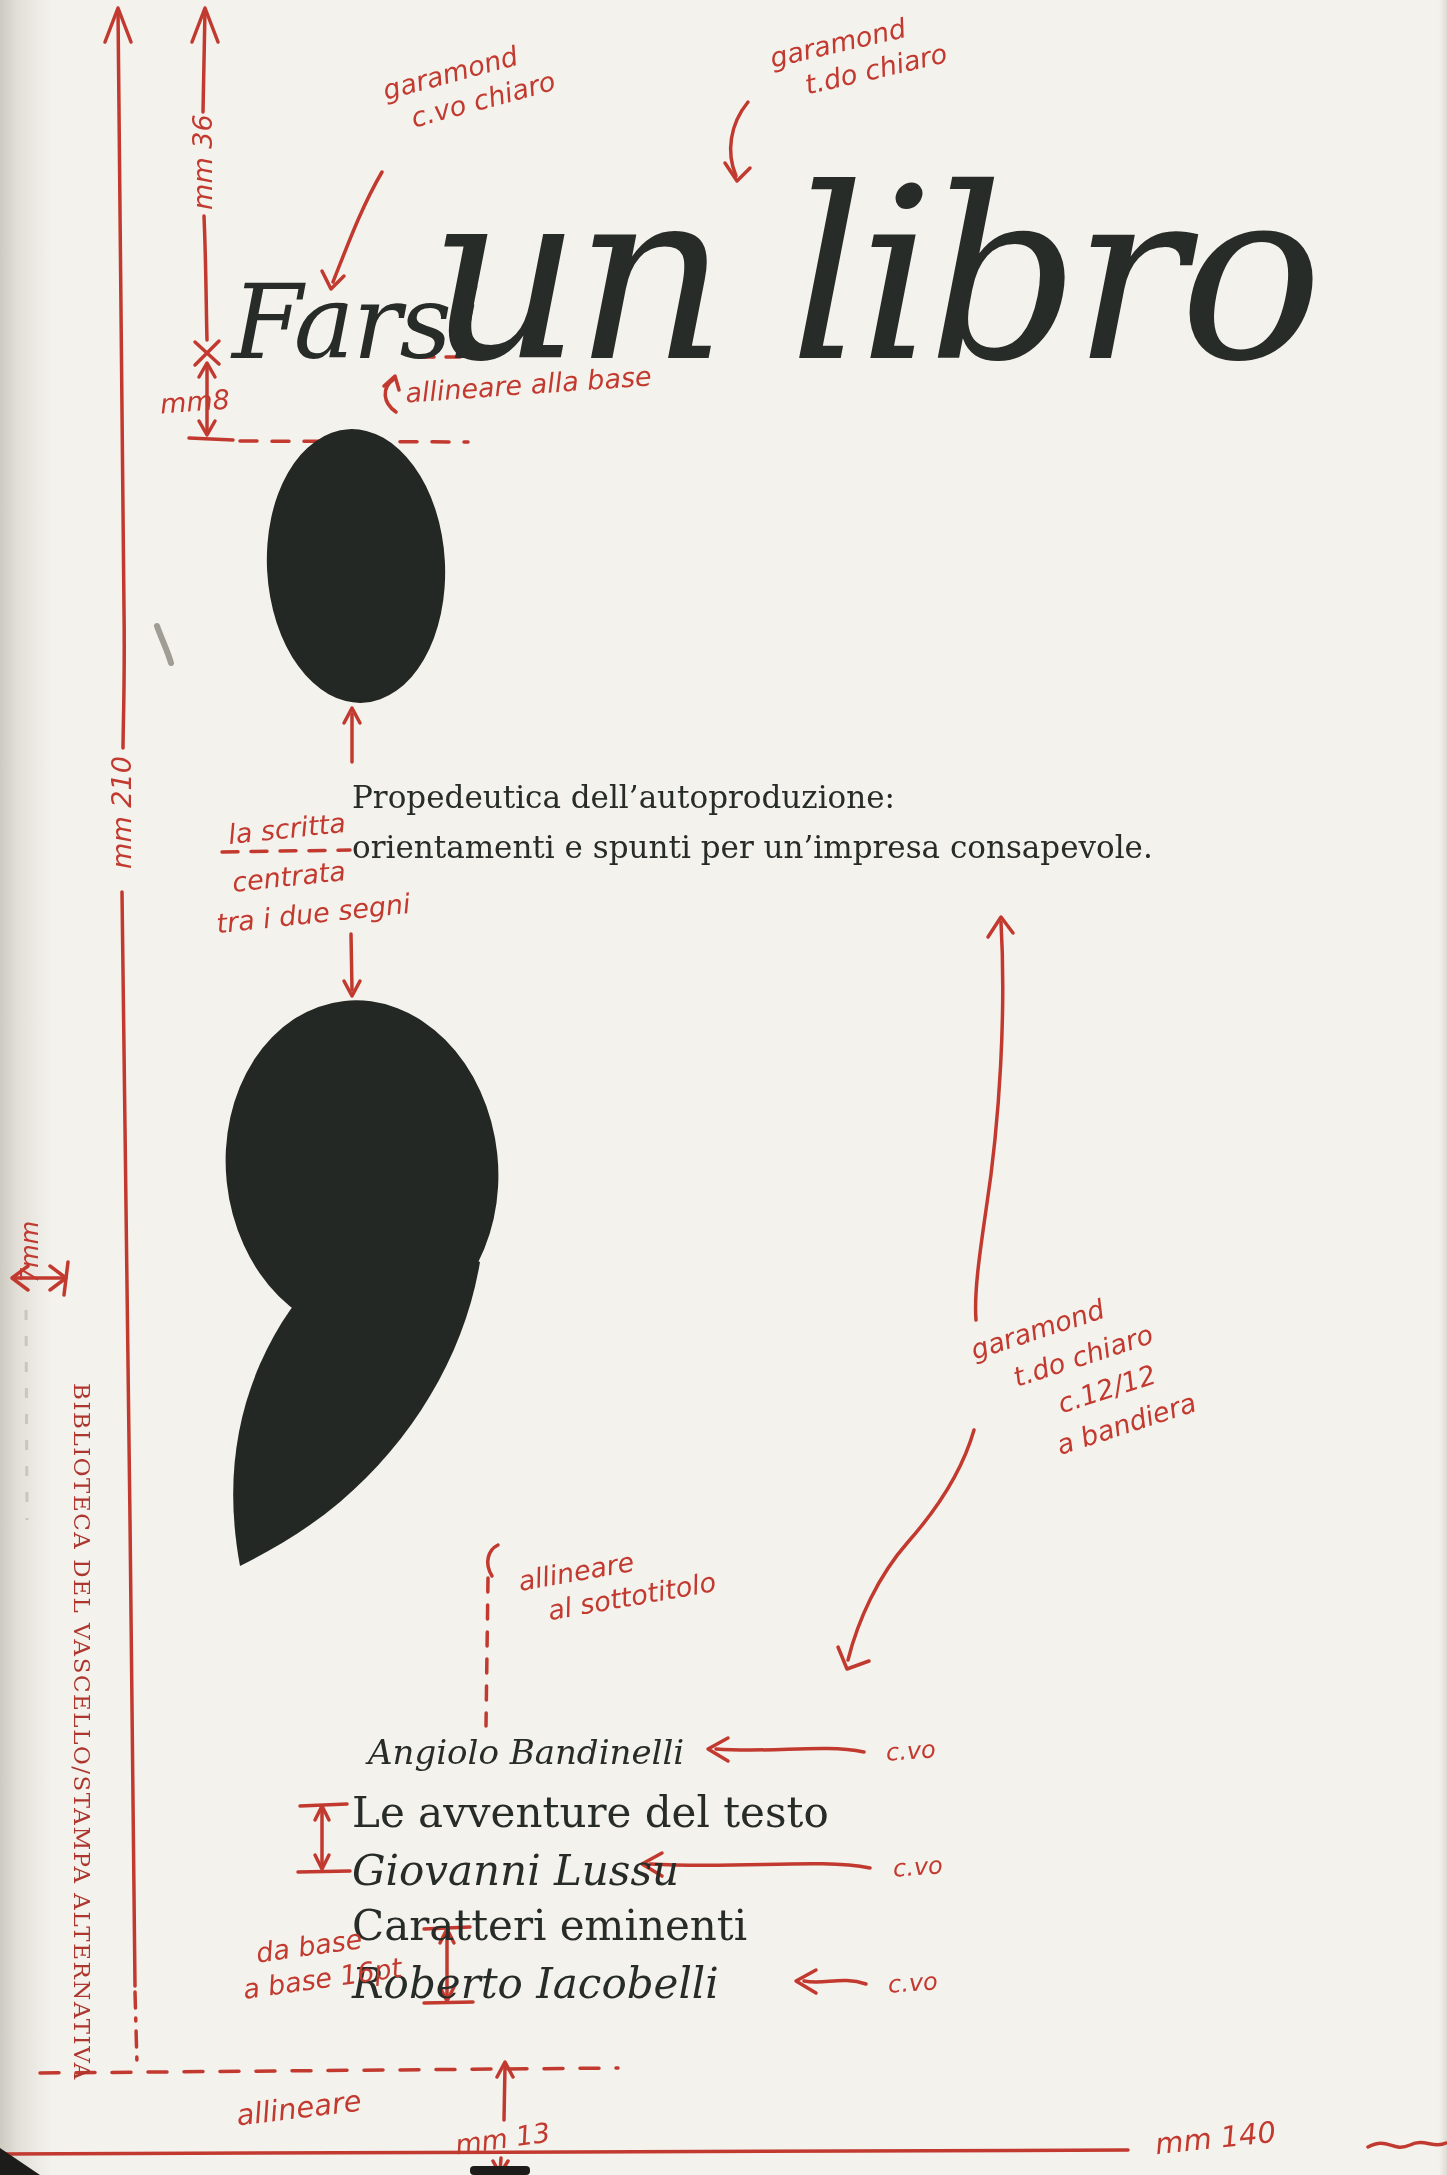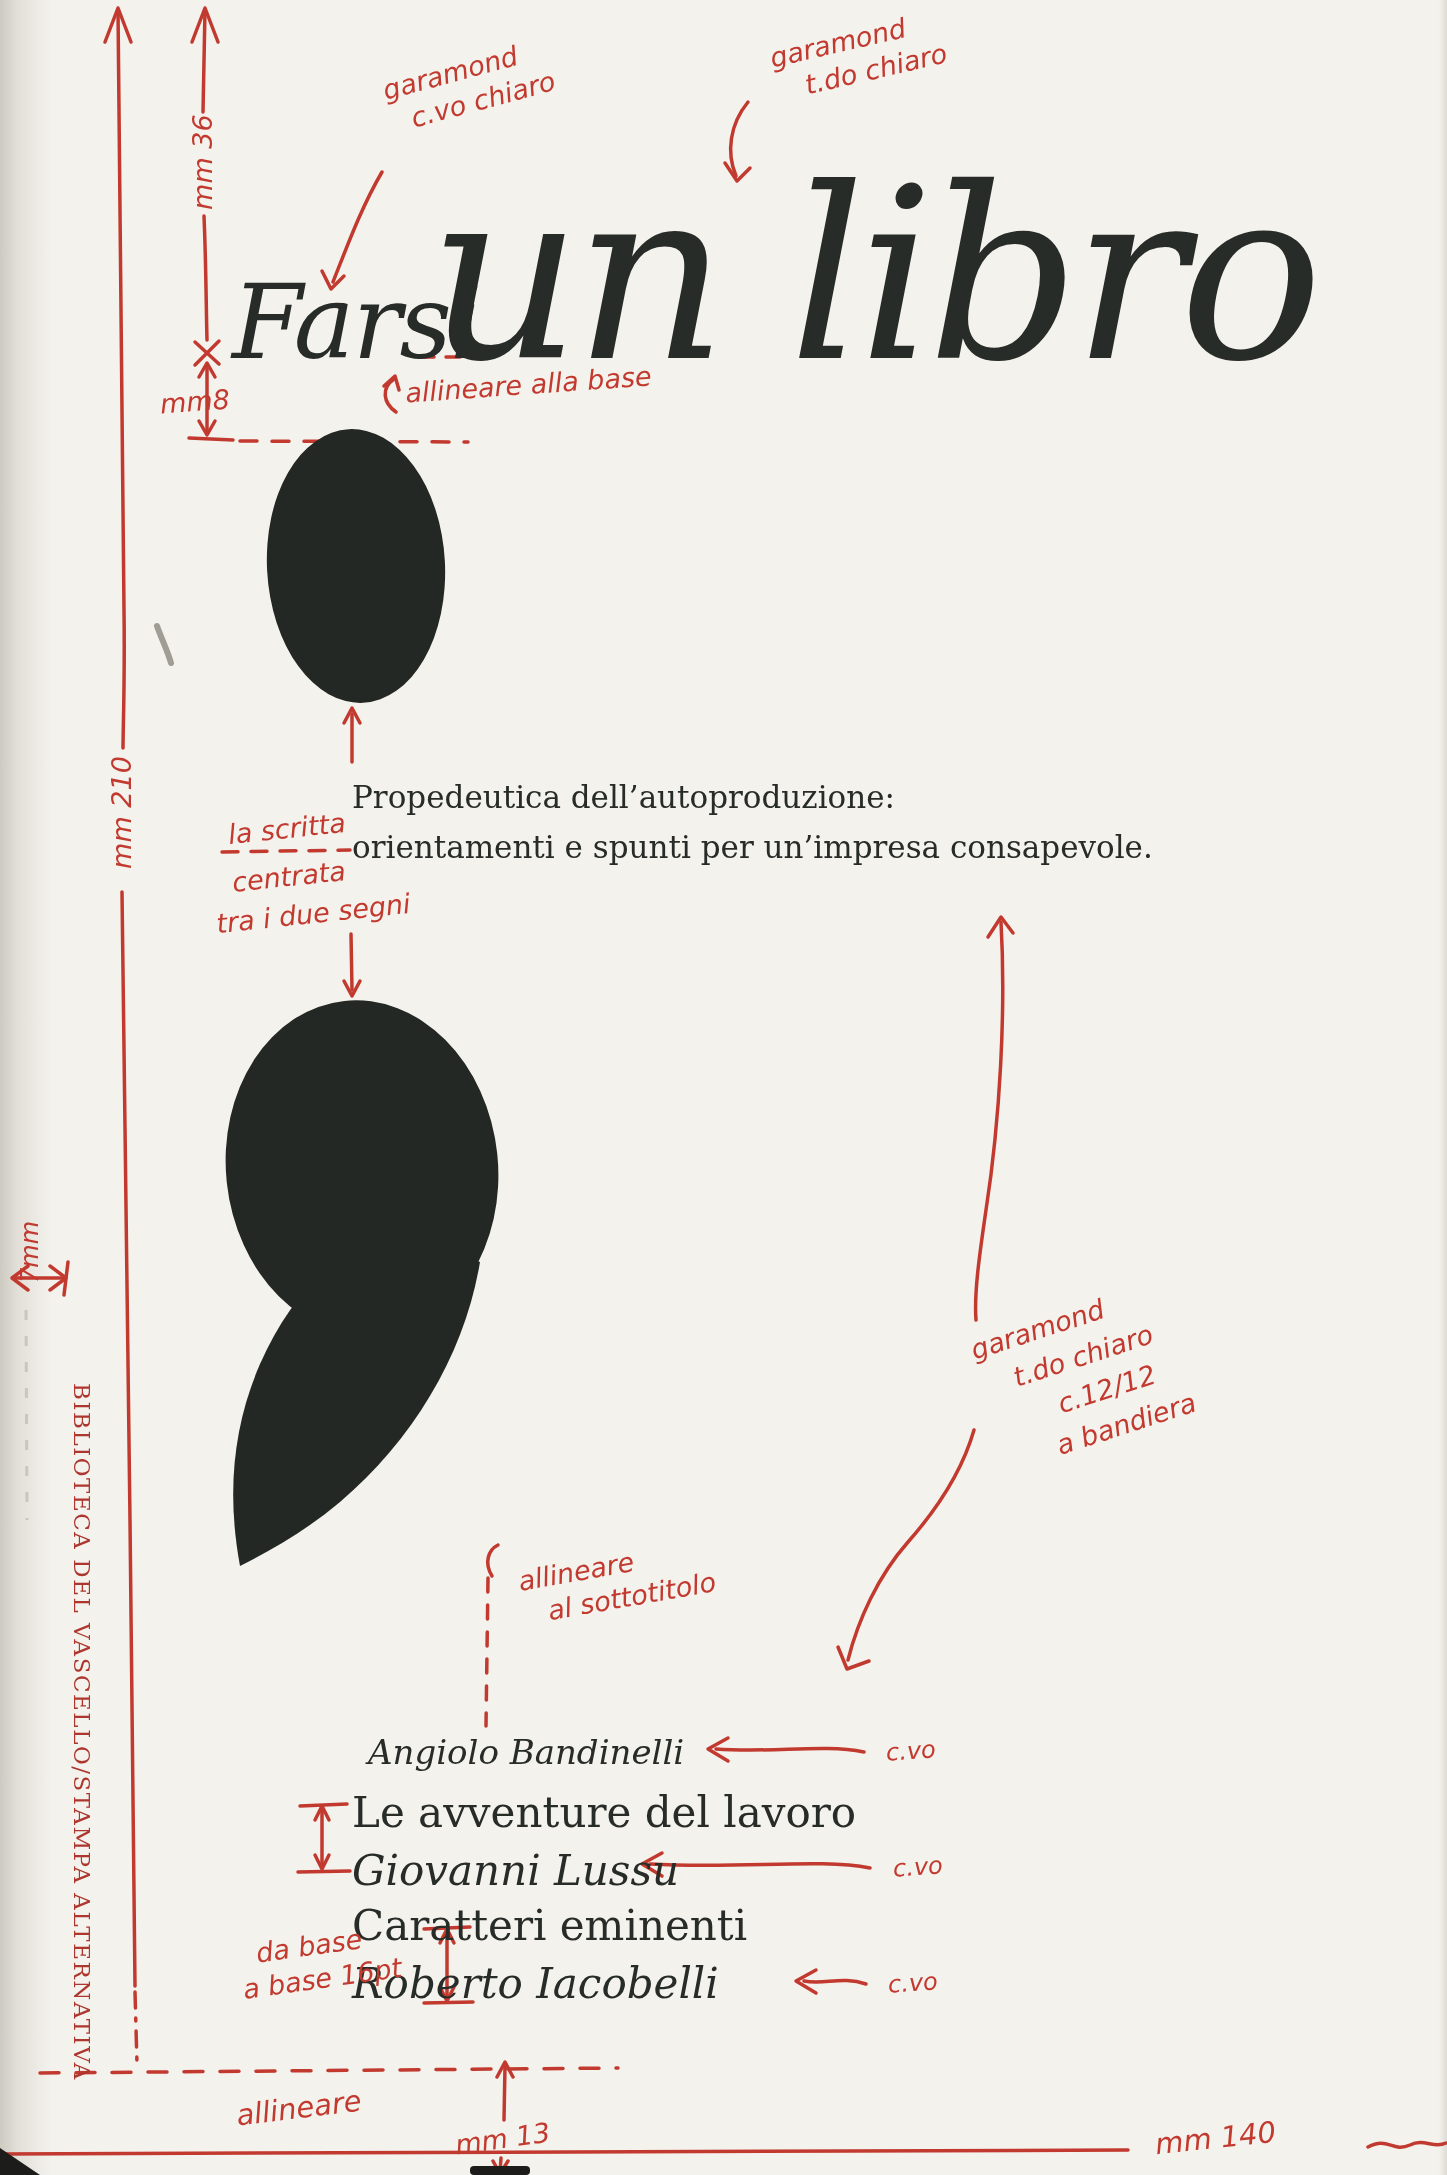--- a/index.html
+++ b/index.html
@@ -135,21 +135,21 @@
   </svg>
 
   <div class="abs blacktext it" style="left:232px; top:272px; font-size:102px; letter-spacing:-2px;">Farsi</div>
 
   <div class="abs blacktext" style="left:428px; top:157px; font-size:238px; letter-spacing:-7px;font-style:italic;">un libro</div>
 
   <div class="abs blacktext" style="left:352px; top:782px; font-size:31px;text-align:center;">Propedeutica dell’autoproduzione:</div>
   <div class="abs blacktext" style="left:352px; top:832px; font-size:31px;">orientamenti e spunti per un’impresa consapevole.</div>
 
   <div class="abs blacktext it" style="left:368px; top:1735px; font-size:34px;">Angiolo Bandinelli</div>
-  <div class="abs blacktext" style="left:352px; top:1792px; font-size:42px;">Le avventure del lavoro</div>
+  <div class="abs blacktext" style="left:352px; top:1792px; font-size:42px;">Le avventure del testo</div>
   <div class="abs blacktext it" style="left:352px; top:1850px; font-size:42px;font-style:italic;">Giovanni Lussu</div>
   <div class="abs blacktext it" style="left:352px; top:1963px; font-size:42px;">Roberto Iacobelli</div>
   <div class="abs blacktext" style="left:352px; top:1905px; font-size:42px;">Caratteri eminenti</div>
 
   <div class="spine-text abs">BIBLIOTECA DEL VASCELLO/STAMPA ALTERNATIVA</div>
 
   <div class="hw" style="left:385px; top:52px; font-size:27px; transform:rotate(-15deg);">
     <div>garamond</div>
     <div style="margin-left:20px;">c.vo chiaro</div>
   </div>

